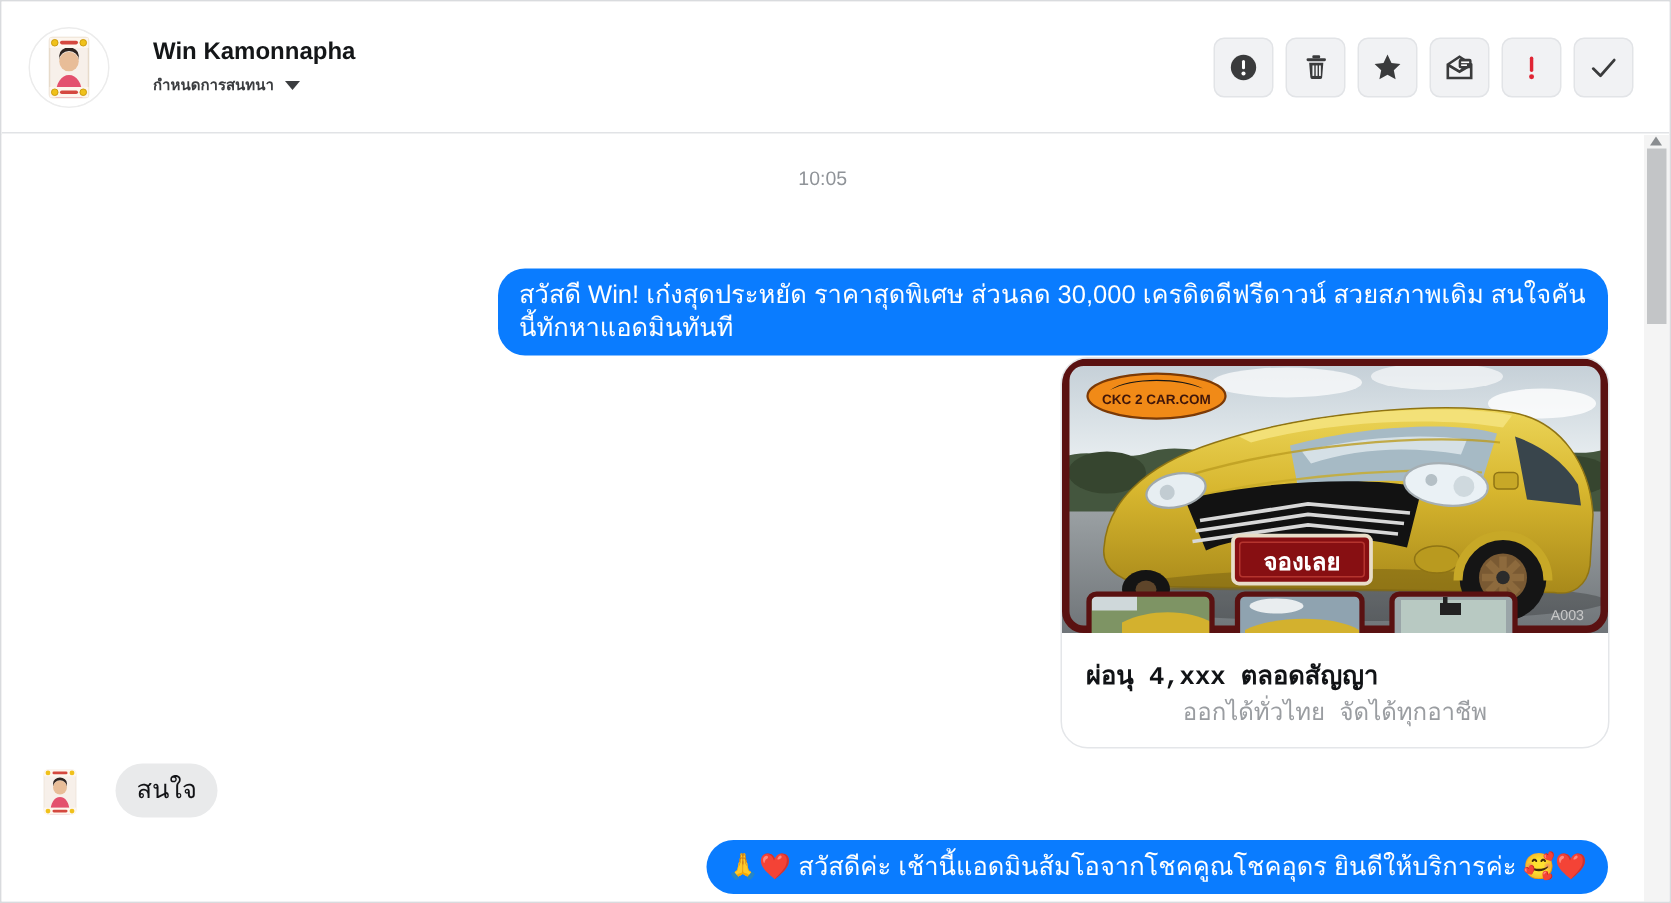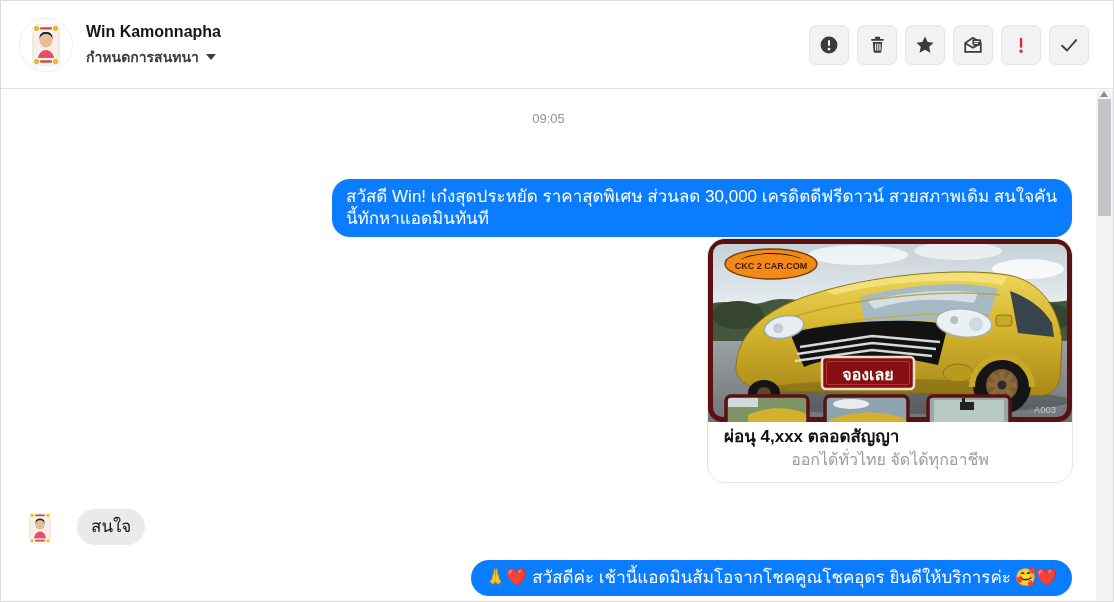--- a/index.html
+++ b/index.html
@@ -10,23 +10,23 @@
     color:#1c1e21;
   }
   
   .header {
     position:absolute; top:0; left:0; right:0; height:88px;
     display:flex; align-items:center; padding:0 24px 0 18px; box-sizing:border-box;
     background:#fff; border-bottom:1px solid #e1e3e6;
   }
   .avatar-lg { width:52px; height:52px; border-radius:50%; overflow:hidden; flex:0 0 auto;
     border:1px solid #ececec; background:#fff; }
-  .header-text { margin-left:13px; }
+  .header-text { margin-left:29px; }
   .header-name { font-size:16px; font-weight:bold; color:#141618; line-height:20px; }
-  .header-sub { margin-top:4px; font-size:14px; font-weight:600; color:#3b3d40;
+  .header-sub { margin-top:4px; font-size:10px; font-weight:600; color:#3b3d40;
     display:flex; align-items:center; gap:7px; cursor:pointer; }
   .caret-down { width:0; height:0; border-left:5px solid transparent; border-right:5px solid transparent;
     border-top:6px solid #3b3d40; display:inline-block; }
   .header-actions { margin-left:auto; display:flex; gap:8px; }
   .icon-btn {
     width:40px; height:40px; border-radius:7px; background:#f1f2f4; border:1px solid #e2e4e7;
     display:flex; align-items:center; justify-content:center; cursor:pointer; padding:0;
   }
   .icon-btn svg { display:block; }
 
@@ -43,21 +43,21 @@
 
   .msg-out-1 { position:absolute; top:89px; right:24px; max-width:740px; }
   .msg-out-2 { position:absolute; top:470px; right:24px; white-space:nowrap; }
 
   
   .card {
     position:absolute; top:148px; right:23px; width:364px;
     border-radius:18px; border:1px solid #e4e6e9; overflow:hidden; background:#fff;
   }
   .card-image { display:block; width:364px; height:183px; }
-  .card-caption { padding:3px 16px 11px 16px; }
+  .card-caption { padding:19px 16px 11px 16px;font-family:Liberation Mono, monospace; }
   .caption-title { font-size:17px; font-weight:bold; color:#111316; line-height:24px; }
   .caption-sub { font-size:16px; color:#9a9da1; line-height:22px;text-align:center; }
 
   
   .row-in { position:absolute; top:419px; left:28px; display:flex; align-items:flex-end; gap:26px; }
   .avatar-sm { width:22px; height:30px; border-radius:3px; overflow:hidden; flex:0 0 auto; margin-bottom:2px; }
 
   
   .scrollbar { position:absolute; top:89px; right:0; bottom:0; width:17px; background:#f4f4f4; }
   .scroll-up-arrow { position:absolute; top:1px; left:4px; width:0; height:0;
@@ -141,21 +141,21 @@
       <button class="icon-btn">
         <svg width="22" height="22" viewBox="0 0 24 24">
           <path d="M4.5,12.8 L9.8,18 L19.8,6.6" fill="none" stroke="#3a3b3c" stroke-width="2" stroke-linecap="round" stroke-linejoin="round"></path>
         </svg>
       </button>
     </div>
   </div>
 
   <div class="chat">
 
-    <div class="meta meta-time">09:05</div>
+    <div class="meta meta-time">10:05</div>
 
     <div class="bubble bubble-out msg-out-1">สวัสดี Win! เก๋งสุดประหยัด ราคาสุดพิเศษ ส่วนลด 30,000 เครดิตดีฟรีดาวน์ สวยสภาพเดิม สนใจคันนี้ทักหาแอดมินทันที</div>
 
     <div class="card">
       <svg class="card-image" viewBox="0 0 364 183" preserveAspectRatio="none">
         <defs>
           <linearGradient id="sky" x1="0" y1="0" x2="0" y2="1">
             <stop offset="0" stop-color="#c3ced6"></stop>
               <stop offset="0.6" stop-color="#e6ecef"></stop>
               <stop offset="1" stop-color="#f2f4f5"></stop>

